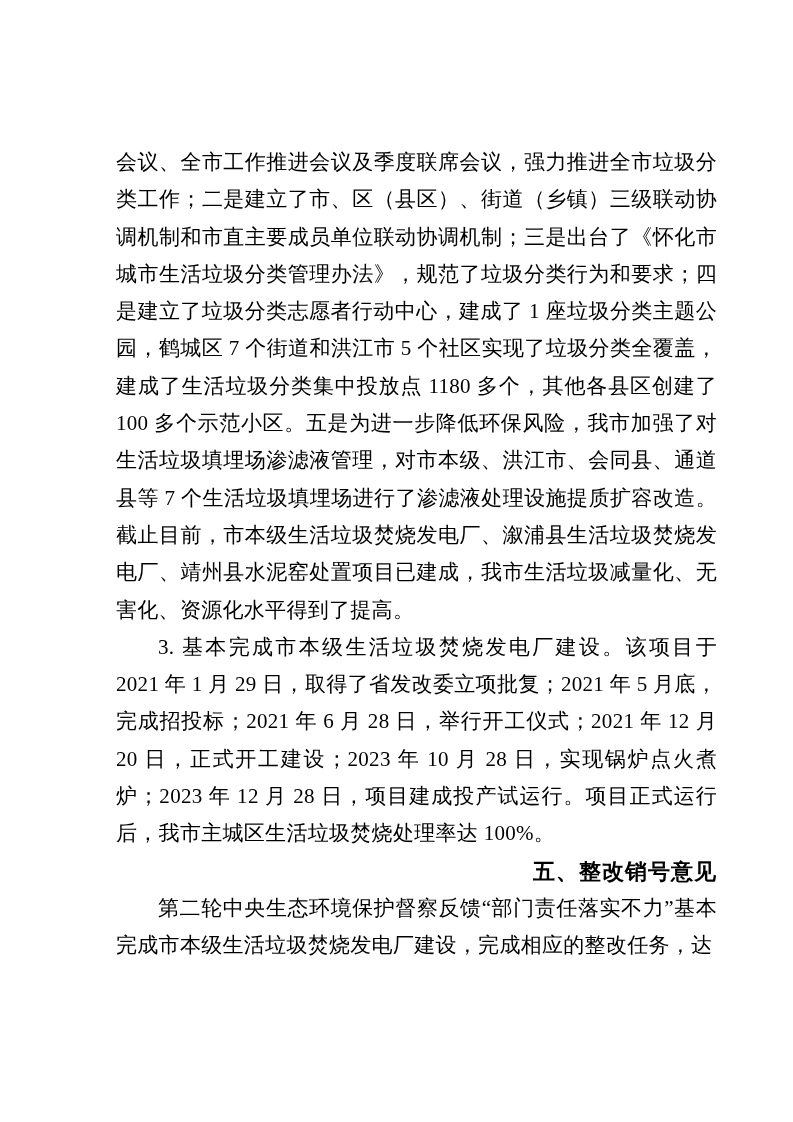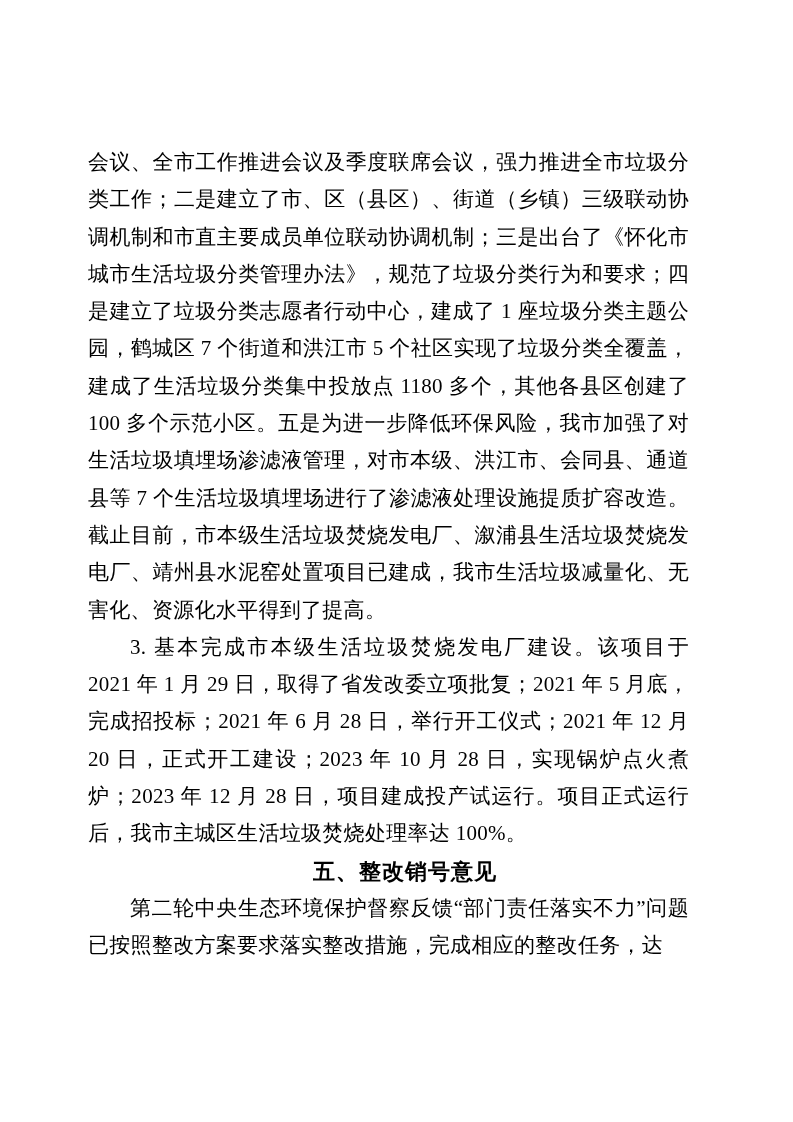--- a/index.html
+++ b/index.html
@@ -6,21 +6,21 @@
     margin: 0;
     padding: 0;
     background: #ffffff;
   }
   .page {
     position: relative;
     width: 793px;
     height: 1122px;
     background: #ffffff;
     box-sizing: border-box;
-    padding: 144px 92px 0 88px;
+    padding: 144px 92px 0 116px;
     overflow: hidden;
     color: #000000;
     font-family: "Liberation Serif", "DejaVu Serif", serif;
   }
   .doc-body {
     width: 601px;
   }
   .para {
     margin: 0;
     font-size: 21px;
@@ -35,31 +35,31 @@
     font-weight: normal;
   }
   .section-heading {
     margin: 0;
     font-family: "Liberation Sans", "DejaVu Sans", sans-serif;
     font-weight: bold;
     font-size: 22px;
     line-height: 37.3px;
     text-indent: 33px;
     letter-spacing: 1px;
-    text-align: center;
+    text-align: right;
   }
 </style>
 </head>
 <body>
 
 <div class="page">
   <div class="doc-body">
 
     <p class="para">会议、全市工作推进会议及季度联席会议，强力推进全市垃圾分类工作；二是建立了市、区（县区）、街道（乡镇）三级联动协调机制和市直主要成员单位联动协调机制；三是出台了《怀化市城市生活垃圾分类管理办法》，规范了垃圾分类行为和要求；四是建立了垃圾分类志愿者行动中心，建成了 1 座垃圾分类主题公园，鹤城区 7 个街道和洪江市 5 个社区实现了垃圾分类全覆盖，建成了生活垃圾分类集中投放点 1180 多个，其他各县区创建了 100 多个示范小区。五是为进一步降低环保风险，我市加强了对生活垃圾填埋场渗滤液管理，对市本级、洪江市、会同县、通道县等 7 个生活垃圾填埋场进行了渗滤液处理设施提质扩容改造。截止目前，市本级生活垃圾焚烧发电厂、溆浦县生活垃圾焚烧发电厂、靖州县水泥窑处置项目已建成，我市生活垃圾减量化、无害化、资源化水平得到了提高。</p>
 
     <p class="para indent"><strong class="lead">3. 基本完成市本级生活垃圾焚烧发电厂建设。</strong><span>该项目于 2021 年 1 月 29 日，取得了省发改委立项批复；2021 年 5 月底，完成招投标；2021 年 6 月 28 日，举行开工仪式；2021 年 12 月 20 日，正式开工建设；2023 年 10 月 28 日，实现锅炉点火煮炉；2023 年 12 月 28 日，项目建成投产试运行。项目正式运行后，我市主城区生活垃圾焚烧处理率达 100%。</span></p>
 
     <h2 class="section-heading">五、整改销号意见</h2>
 
-    <p class="para indent">第二轮中央生态环境保护督察反馈“部门责任落实不力”问题已按照整改方案要求落实整改措施，完成相应的整改任务，达</p>
+    <p class="para indent">第二轮中央生态环境保护督察反馈“部门责任落实不力”基本完成市本级生活垃圾焚烧发电厂建设，完成相应的整改任务，达</p>
 
   </div>
 </div>
 
 </body></html>

